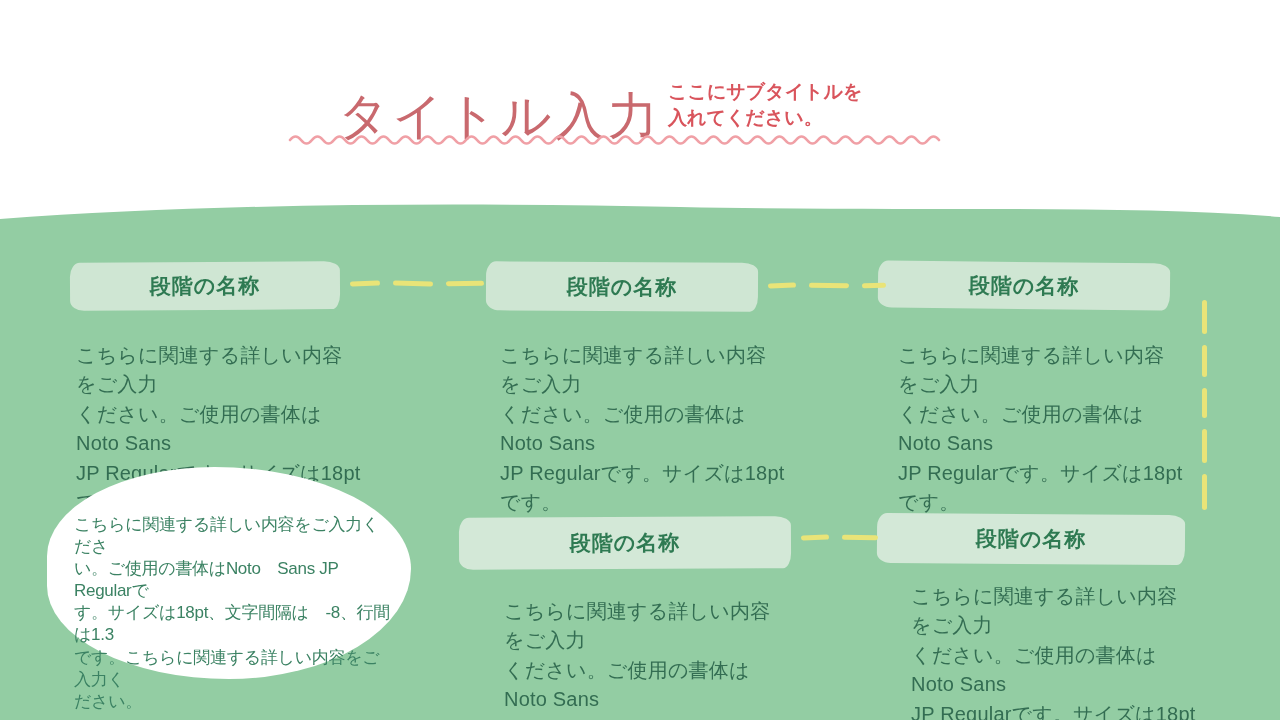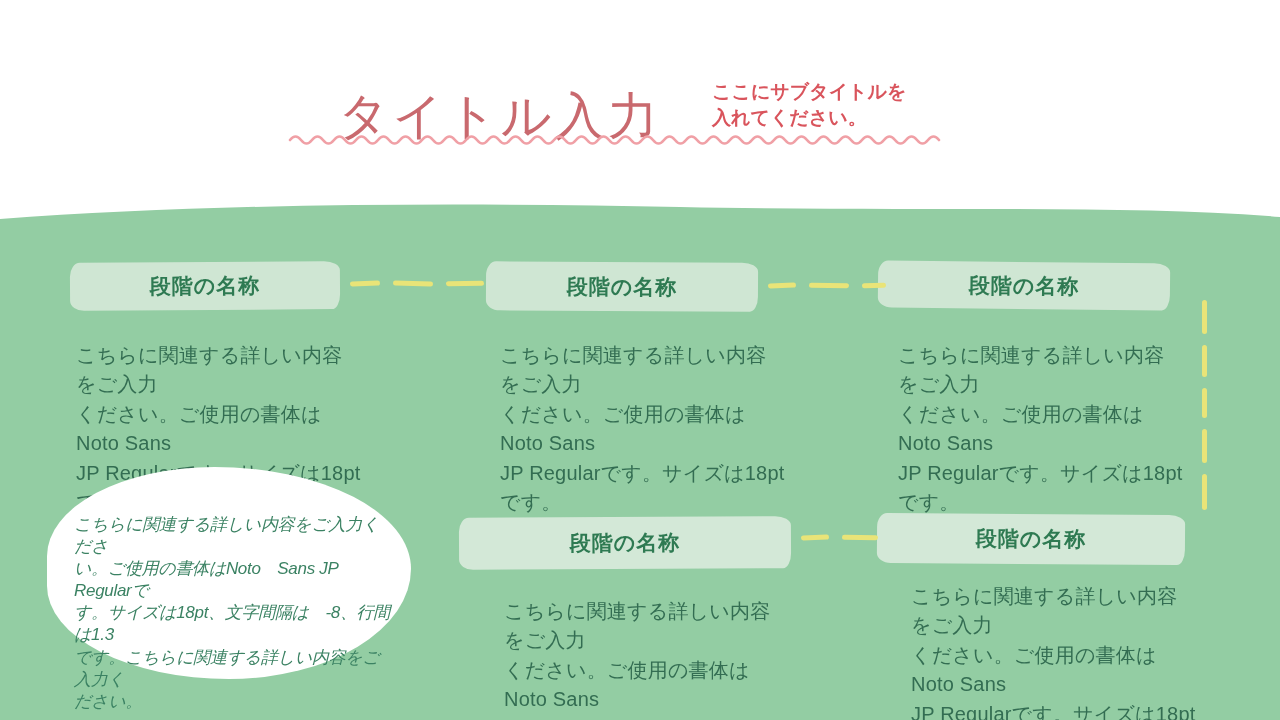--- a/index.html
+++ b/index.html
@@ -13,21 +13,20 @@
   .title {
     position:absolute; left:338px; top:70px;
     font-size:50px; font-weight:300; color:#c9696e; letter-spacing:3px;
     white-space:nowrap;
     margin-top:13px;
   }
   .subtitle {
     position:absolute; left:668px; top:79px;
     font-size:19px; font-weight:700; color:#d9545c; line-height:1.35;
     white-space:pre-line;
-    margin-left:44px;
   }
   .wave-svg { position:absolute; left:288px; top:130px; }
 
   
   .bg-svg { position:absolute; left:0; top:195px; }
 
   
   .step-box {
     position:absolute; display:flex; align-items:center; justify-content:center;
     background:#cfe6d3;
@@ -81,21 +80,20 @@
   
   .note-blob {
     position:absolute; left:47px; top:467px; width:364px; height:212px;
     background:#ffffff;
     border-radius:46% 54% 50% 50% / 42% 48% 52% 44%;
   }
   .note-text {
     position:absolute; left:27px; top:47px; width:320px;
     font-size:17px; line-height:1.3; color:#3b8263; letter-spacing:-0.3px;
     white-space:pre-line;
-    font-style:italic;
   }
 </style>
 </head>
 <body>
 
 <div class="canvas">
 
   <div class="title">タイトル入力</div>
   <div class="subtitle">ここにサブタイトルを
 入れてください。</div>

